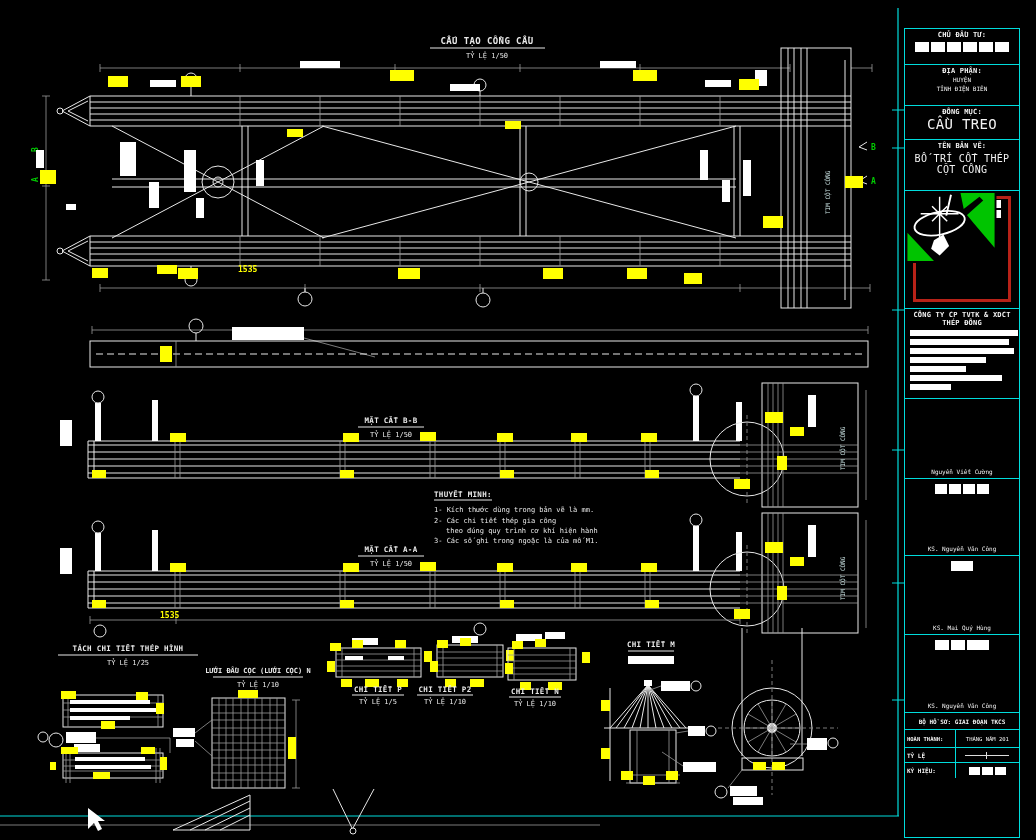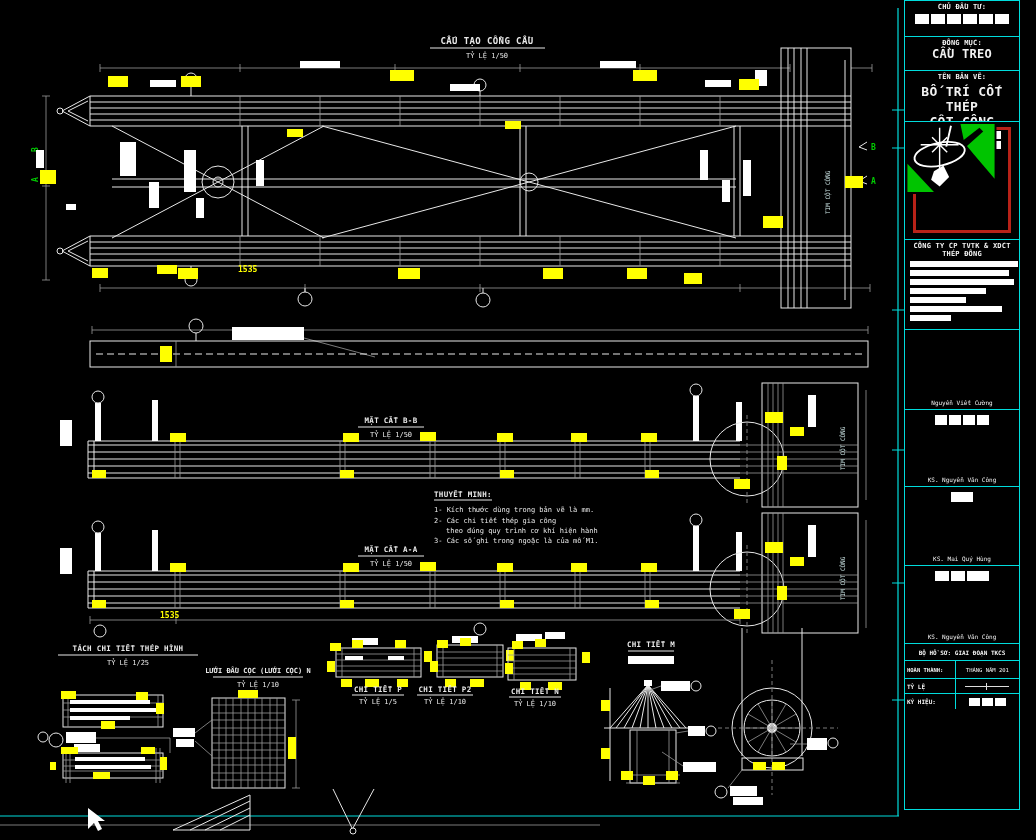--- a/index.html
+++ b/index.html
@@ -16,28 +16,28 @@
   .dsh2{stroke-dasharray:4 3;}
   text{fill:#e9e9e9;font-family:"DejaVu Sans Mono",monospace;}
   .t9{font-size:9px;font-weight:bold;letter-spacing:.4px;}
   .t8{font-size:7.5px;font-weight:bold;letter-spacing:.3px;}
   .t7{font-size:7px;}
   .t6{font-size:6px;fill:#cfe8e8;}
   .ty{fill:#ffff00;font-size:8px;font-weight:bold;}
   .tg{fill:#00cc00;font-size:8px;font-weight:bold;}
   .mid{text-anchor:middle;}
   
-  .tb{position:absolute;left:904px;top:0;width:116px;height:810px;background:#000;
+  .tb{position:absolute;left:904px;top:28px;width:116px;height:810px;background:#000;
       border:1px solid #00dcdc;box-sizing:border-box;display:flex;flex-direction:column;color:#f2f2f2;}
   .sec{border-bottom:1px solid #00dcdc;box-sizing:border-box;text-align:center;padding:2px 3px;position:relative;overflow:hidden;flex:0 0 auto;}
   .sec:last-child{border-bottom:none;}
   .lbl{font-size:7px;font-weight:bold;letter-spacing:.2px;}
   .sm{font-size:6px;line-height:1.5;}
-  .med{font-size:13px;font-weight:bold;letter-spacing:.3px;}
-  .big{font-size:12px;font-weight:bold;letter-spacing:.3px;}
+  .med{font-size:10px;font-weight:normal;letter-spacing:.3px;}
+  .big{font-size:14px;font-weight:normal;letter-spacing:.3px;}
   .blockrow{display:flex;gap:2px;justify-content:center;margin-top:3px;}
   .blk{background:#fff;height:10px;width:14px;}
   .blk.wide{width:22px;}
   .bar{background:#fff;height:6px;margin:3px 2px 0 2px;}
   .signcell{display:flex;flex-direction:column;justify-content:space-between;}
   .signname{font-size:6px;padding-bottom:1px;}
   .logoBox{width:98px;height:106px;margin:3px auto 0 auto;border:3px solid #b82218;background:#000;box-sizing:border-box;}
   .splitrow{display:flex;align-items:center;text-align:left;padding:0;}
   .splitrow .c1{width:46%;border-right:1px solid #00dcdc;box-sizing:border-box;padding:2px 2px;height:100%;display:flex;align-items:center;}
   .splitrow .c2{width:54%;padding:2px 2px;display:flex;align-items:center;justify-content:center;gap:2px;}
@@ -412,20 +412,25 @@
       <span class="blk"></span>
           <span class="blk"></span>
           <span class="blk"></span>
           <span class="blk"></span>
           <span class="blk"></span>
           <span class="blk"></span>
     </div>
   </div>
 
 
+  <div class="sec" style="height:41px">
+    <div class="lbl">ĐỊA PHẬN:</div>
+    <div class="sm">HUYỆN</div>
+    <div class="sm">TỈNH ĐIỆN BIÊN</div>
+  </div>
 
   <div class="sec" style="height:34px">
     <div class="lbl">ĐÔNG MỤC:</div>
     <div class="big">CẦU TREO</div>
   </div>
 
   <div class="sec" style="height:51px">
     <div class="lbl">TÊN BẢN VẼ:</div>
     <div class="med" style="margin-top:3px">BỐ TRÍ CỐT THÉP</div>
     <div class="med">CỘT CÔNG</div>

